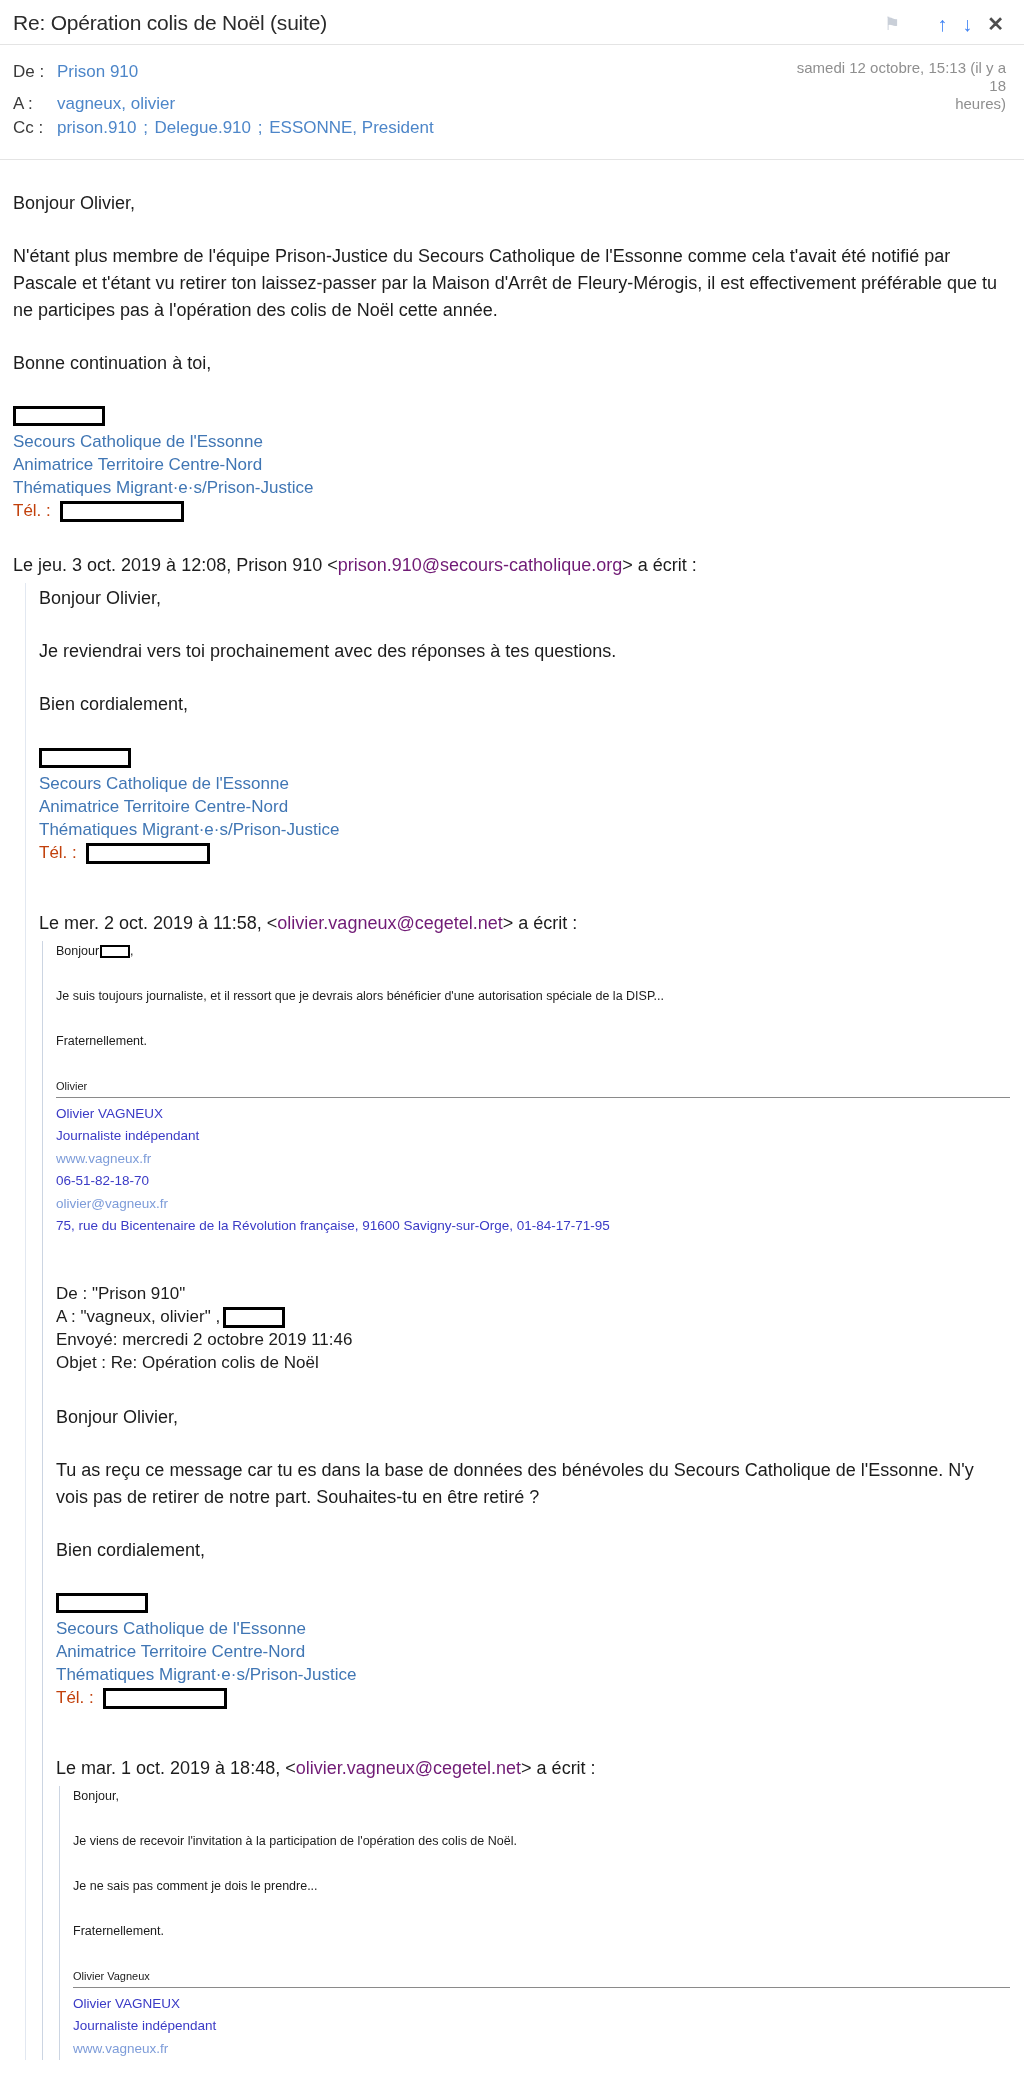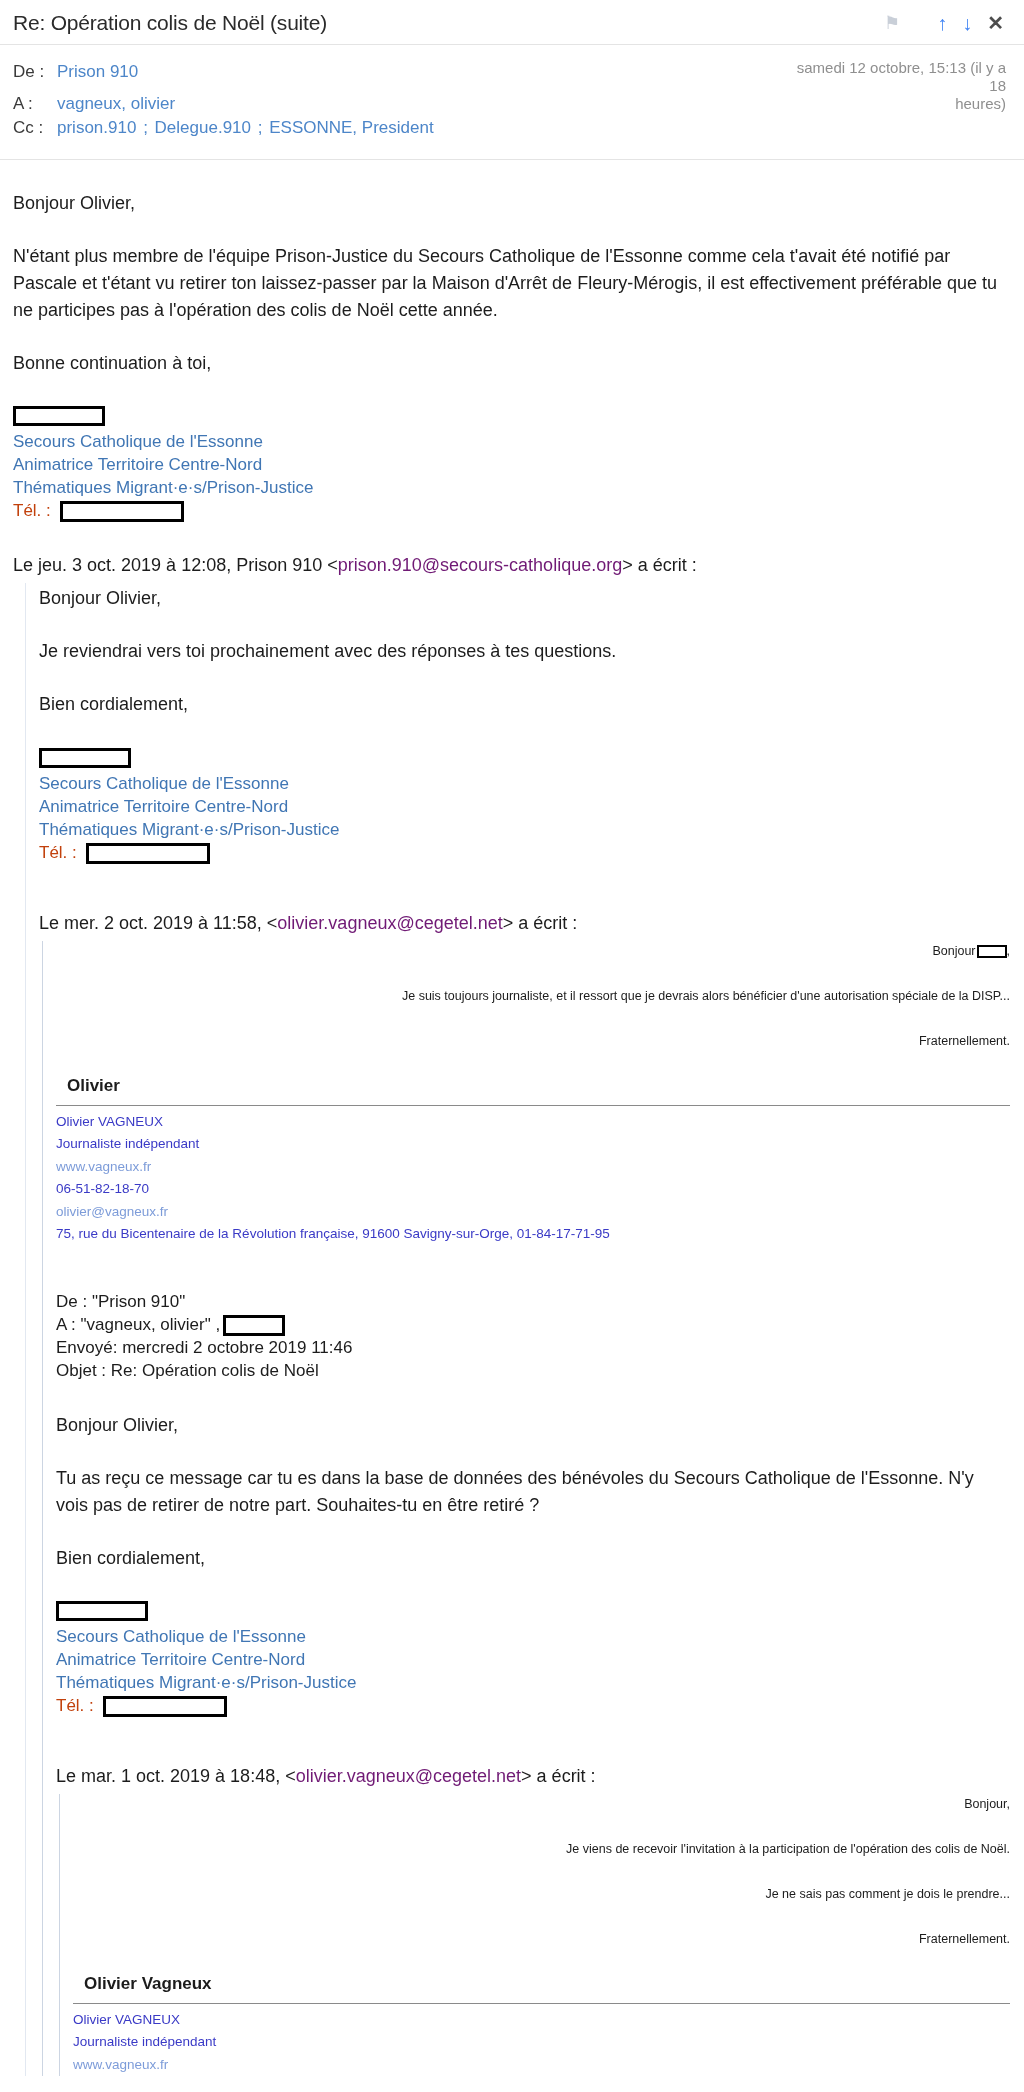--- a/index.html
+++ b/index.html
@@ -1,19 +1,19 @@
 <!DOCTYPE html>
 <html><head>
 <meta charset="utf-8">
 <style>
   html,body{margin:0;padding:0;background:#fff;}
   body{width:1024px;font-family:"Liberation Sans",sans-serif;color:#1c1c1c;}
 
   
-  .topbar{display:flex;justify-content:space-between;align-items:flex-start;
+  .topbar{display:flex;justify-content:space-between;align-items:center;
           padding:11px 20px 9px 13px;border-bottom:1px solid #e4e4e4;}
   .subject{font-size:21px;color:#2b2b2b;letter-spacing:-.2px;}
   .actions{display:flex;align-items:center;gap:15px;padding-top:2px;}
   .icon-flag{color:#c9cfd8;font-size:18px;margin-right:22px;}
   .icon-arrow{color:#4285f4;font-size:20px;font-weight:bold;}
   .icon-close{color:#4d4d4d;font-size:20px;font-weight:bold;}
   .actions span{cursor:pointer;line-height:1;}
 
   
   .meta{position:relative;padding:16px 20px 20px 13px;border-bottom:1px solid #e4e4e4;}
@@ -41,22 +41,22 @@
   .qhead{margin:30px 0 4px;font-size:18px;}
   .qhead .qlink{color:#701a75;cursor:pointer;}
   .qhead2{margin-top:46px;}
 
   blockquote{margin:0 0 0 3px;padding:2px 0 0 13px;}
   .bq1{border-left:1px solid #e2e8f1;margin-left:12px;}
   .bq2{border-left:1px solid #ccd5e2;}
   .bq3{border-left:1px solid #ccd5e2;}
 
   .smalltxt{font-size:12.5px;line-height:16px;}
-  .smalltxt .para{margin:0 0 29px;text-align:right;}
-  .sig-name{font-size:17px;margin:11px;font-weight:bold;}
+  .smalltxt .para{margin:0 0 29px;}
+  .sig-name{font-size:11px;margin:0;}
   hr.sig-rule{border:none;border-top:1px solid #8a8a8a;margin:3px 0 5px;}
   .vsig{font-size:13.5px;line-height:22.5px;}
   .v-main{color:#3a3ac6;}
   .v-link{color:#7d9cd9;cursor:pointer;}
 
   .outlook{margin:44px 0 0;font-size:17px;line-height:23px;}
   .bigtxt{font-size:18px;line-height:27px;margin-top:30px;}
 </style>
 </head>
 <body>

